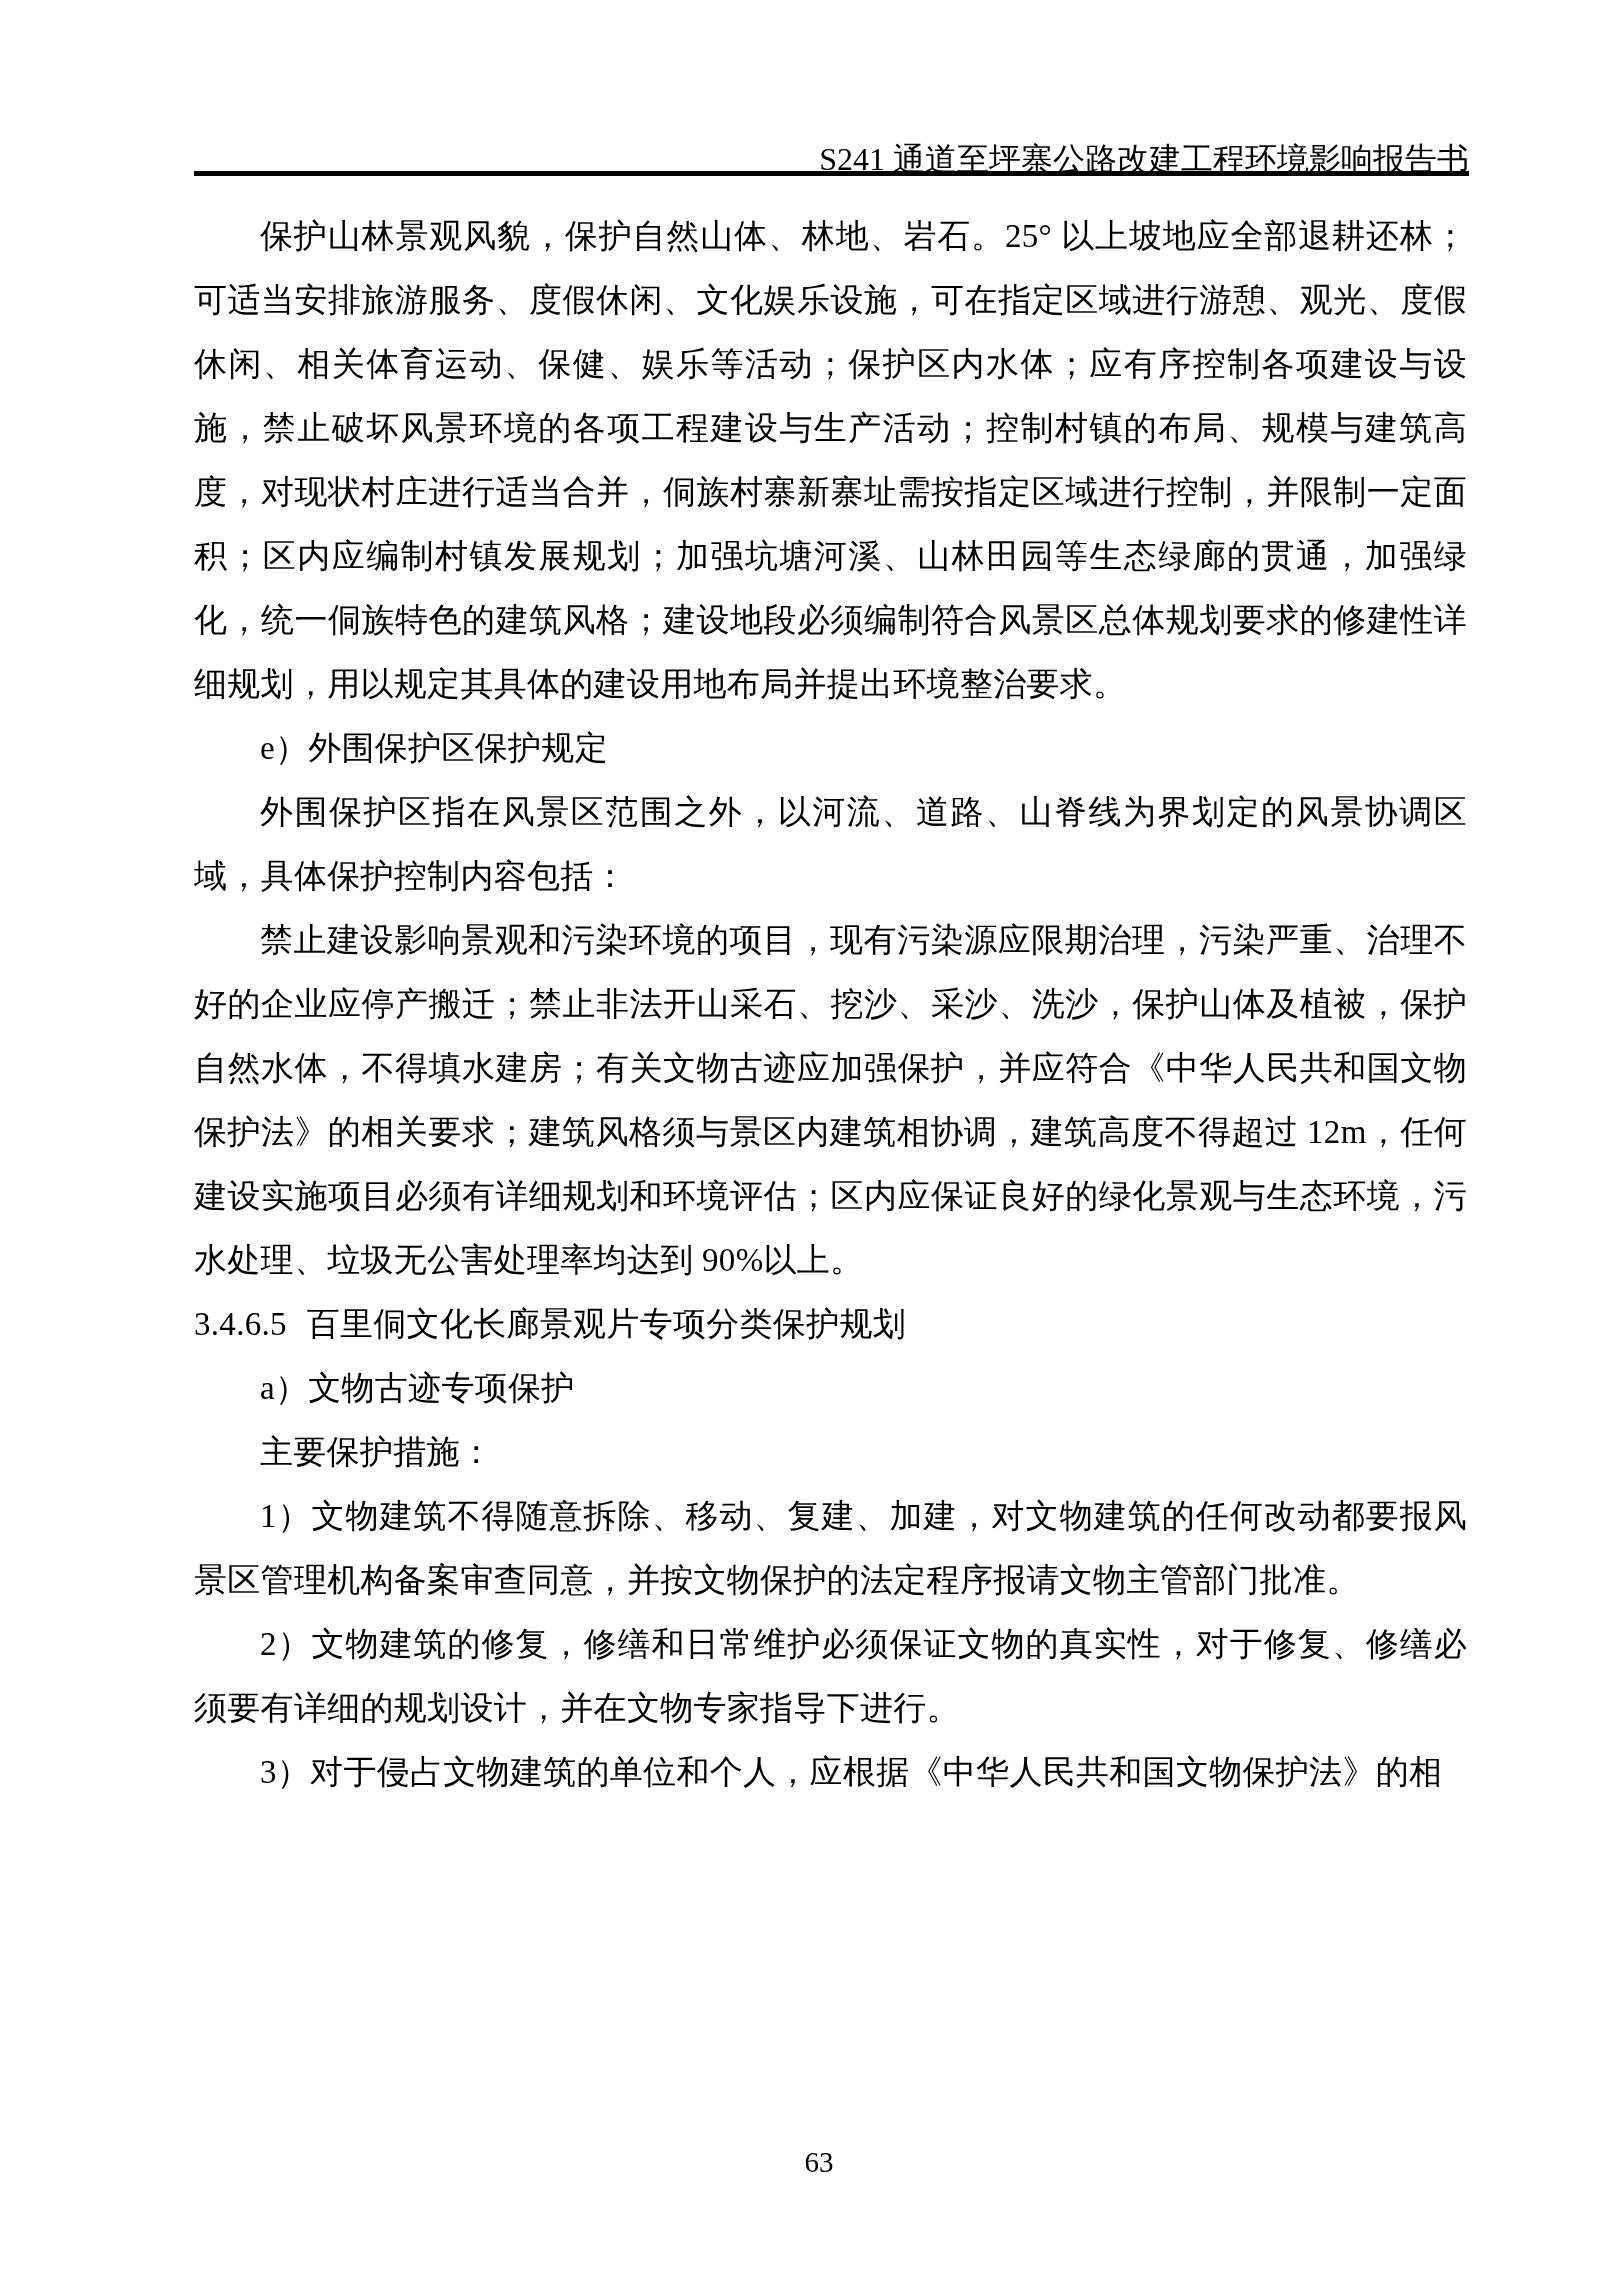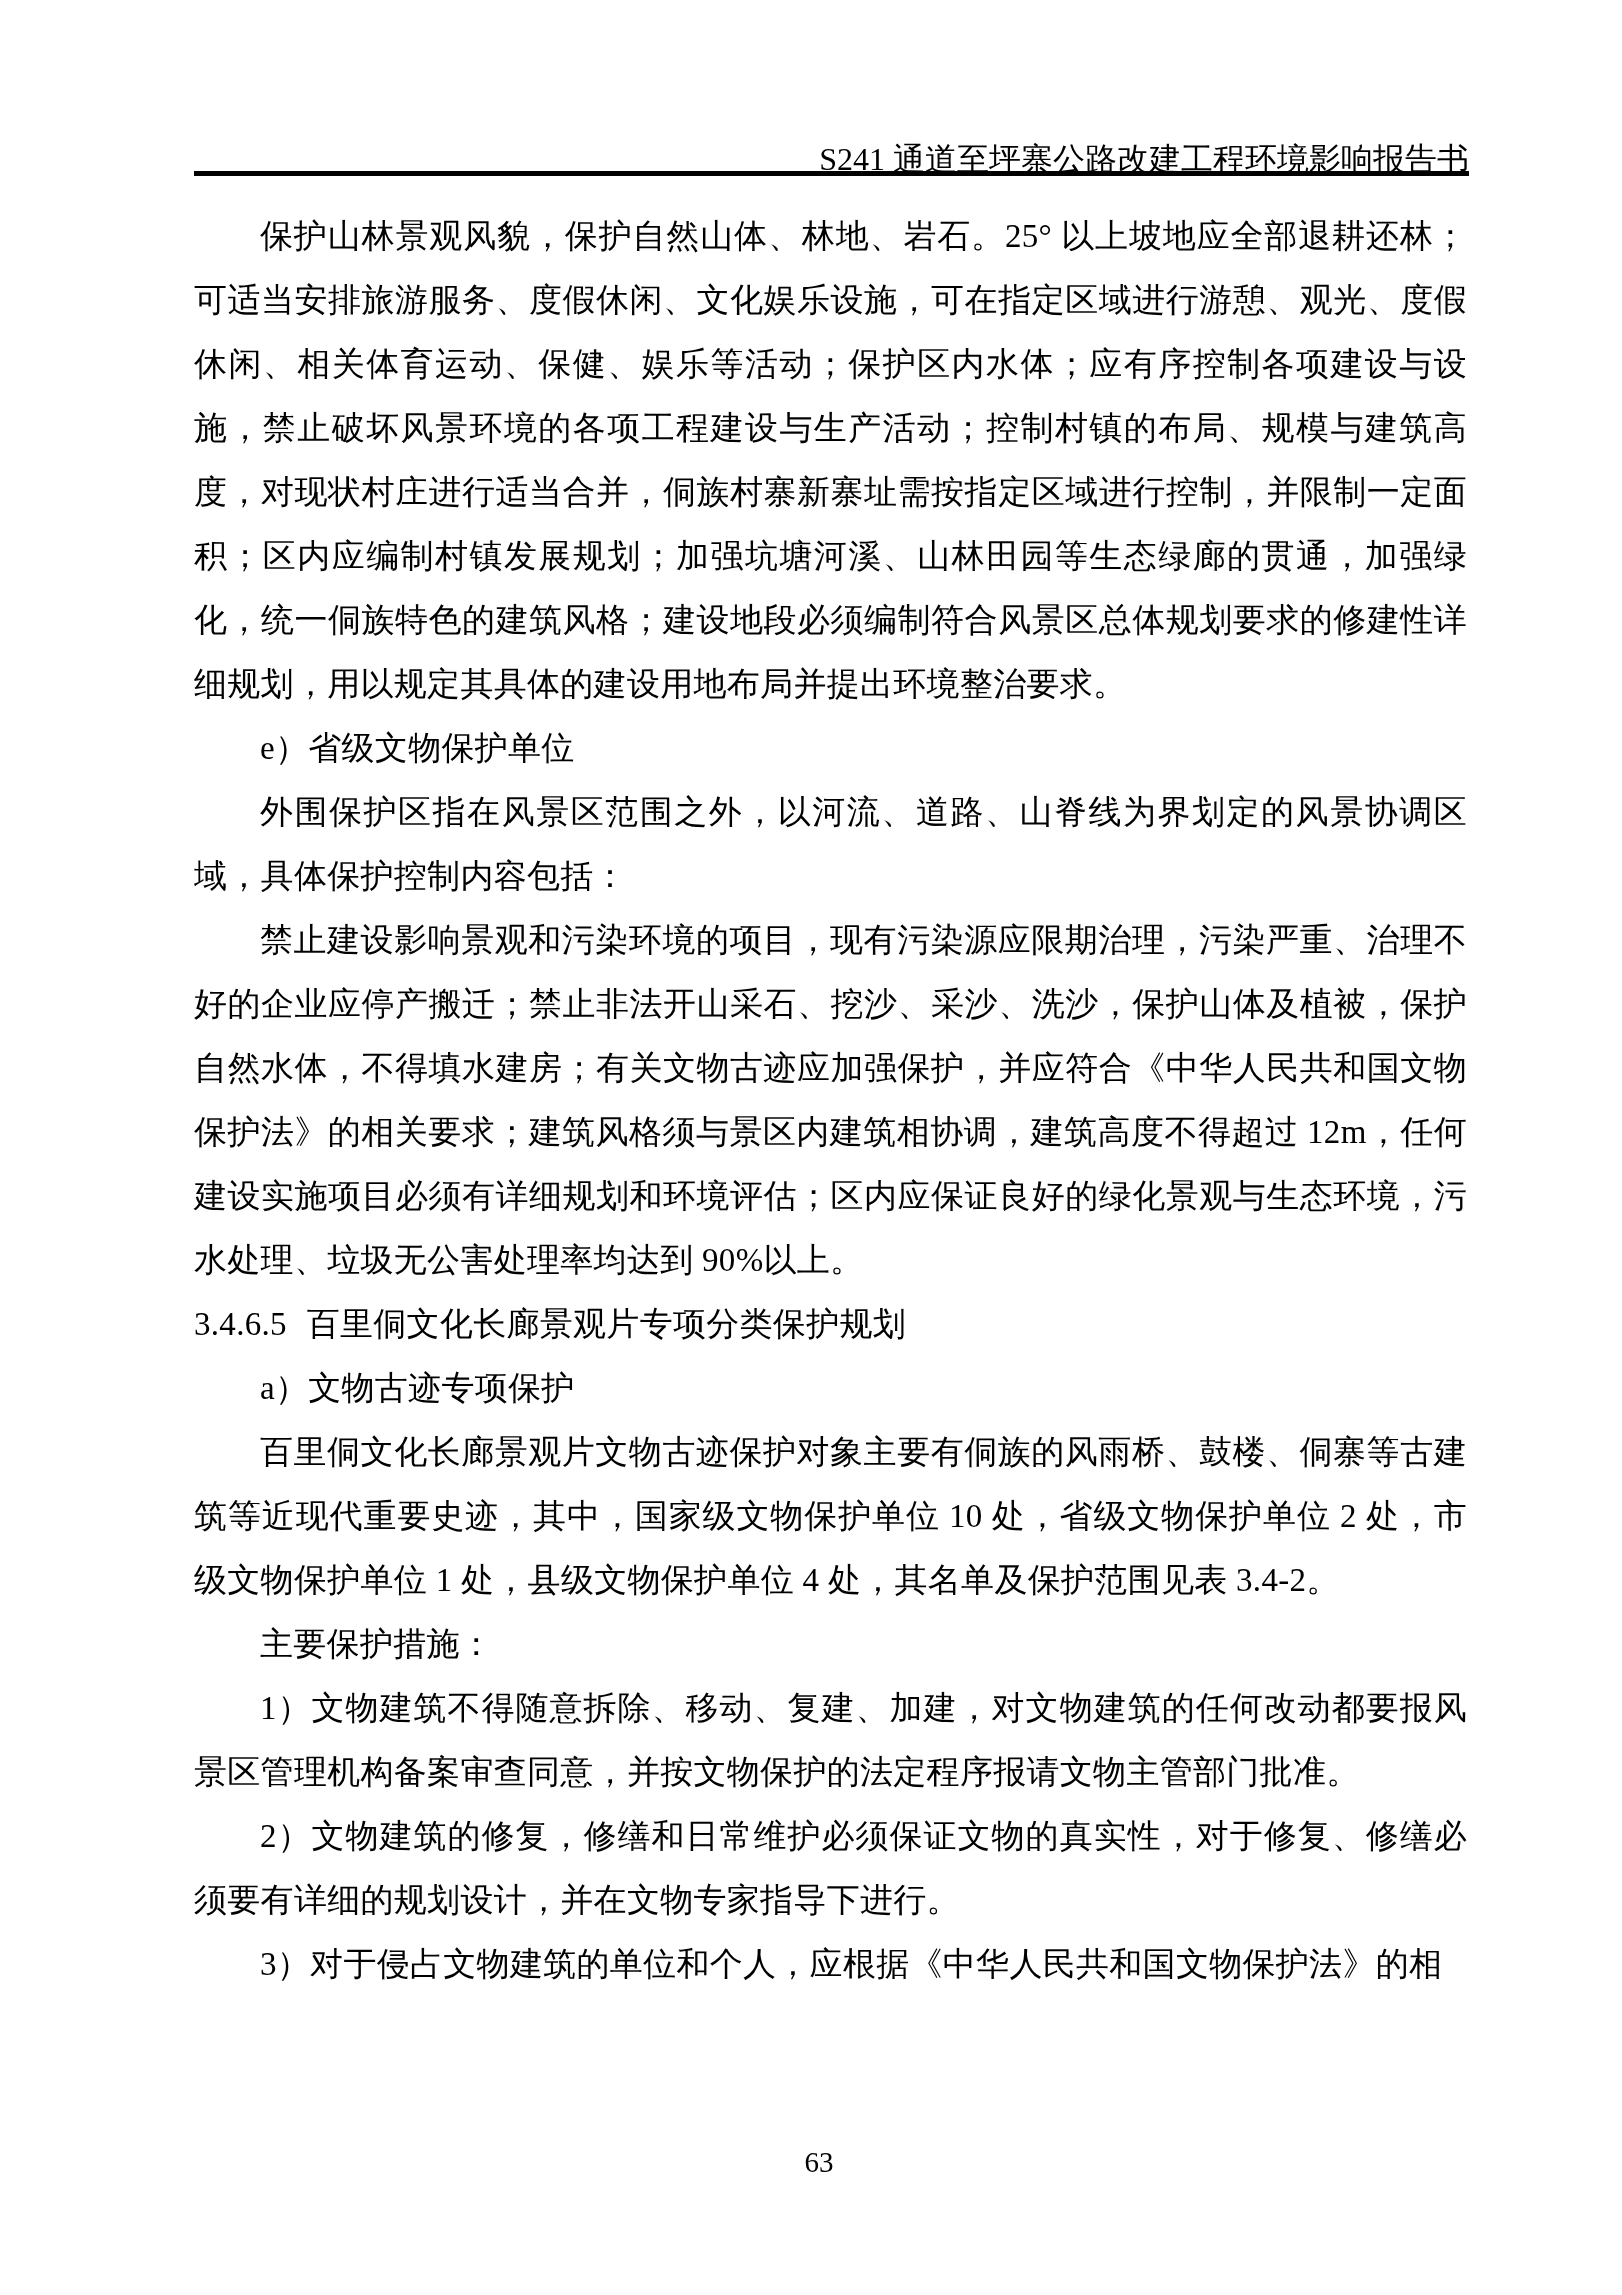--- a/index.html
+++ b/index.html
@@ -67,28 +67,27 @@
 <body>
 
 <div class="page">
 
   <div class="header-title">S241 通道至坪寨公路改建工程环境影响报告书</div>
 
   <div class="header-rule"></div>
 
   <div class="body-text">
     <p class="para">保护山林景观风貌，保护自然山体、林地、岩石。25° 以上坡地应全部退耕还林；可适当安排旅游服务、度假休闲、文化娱乐设施，可在指定区域进行游憩、观光、度假休闲、相关体育运动、保健、娱乐等活动；保护区内水体；应有序控制各项建设与设施，禁止破坏风景环境的各项工程建设与生产活动；控制村镇的布局、规模与建筑高度，对现状村庄进行适当合并，侗族村寨新寨址需按指定区域进行控制，并限制一定面积；区内应编制村镇发展规划；加强坑塘河溪、山林田园等生态绿廊的贯通，加强绿化，统一侗族特色的建筑风格；建设地段必须编制符合风景区总体规划要求的修建性详细规划，用以规定其具体的建设用地布局并提出环境整治要求。</p>
-    <p class="para">e）省级文物保护单位</p>
+    <p class="para">e）外围保护区保护规定</p>
     <p class="para">外围保护区指在风景区范围之外，以河流、道路、山脊线为界划定的风景协调区域，具体保护控制内容包括：</p>
     <p class="para">禁止建设影响景观和污染环境的项目，现有污染源应限期治理，污染严重、治理不好的企业应停产搬迁；禁止非法开山采石、挖沙、采沙、洗沙，保护山体及植被，保护自然水体，不得填水建房；有关文物古迹应加强保护，并应符合《中华人民共和国文物保护法》的相关要求；建筑风格须与景区内建筑相协调，建筑高度不得超过 12m，任何建设实施项目必须有详细规划和环境评估；区内应保证良好的绿化景观与生态环境，污水处理、垃圾无公害处理率均达到 90%以上。</p>
     <p class="para heading">
       <span class="sec-num">3.4.6.5</span><span>百里侗文化长廊景观片专项分类保护规划</span>
     </p>
     <p class="para">a）文物古迹专项保护</p>
-    <p class="para">百里侗文化长廊景观片文物古迹保护对象主要有侗族的风雨桥、鼓楼、侗寨等古建筑等近现代重要史迹，其中，国家级文物保护单位 10 处，省级文物保护单位 2 处，市级文物保护单位 1 处，县级文物保护单位 4 处，其名单及保护范围见表 3.4-2。</p>
     <p class="para">主要保护措施：</p>
     <p class="para">1）文物建筑不得随意拆除、移动、复建、加建，对文物建筑的任何改动都要报风景区管理机构备案审查同意，并按文物保护的法定程序报请文物主管部门批准。</p>
     <p class="para">2）文物建筑的修复，修缮和日常维护必须保证文物的真实性，对于修复、修缮必须要有详细的规划设计，并在文物专家指导下进行。</p>
     <p class="para">3）对于侵占文物建筑的单位和个人，应根据《中华人民共和国文物保护法》的相</p>
   </div>
 
   <div class="page-footer">63</div>
 
 </div>
 

